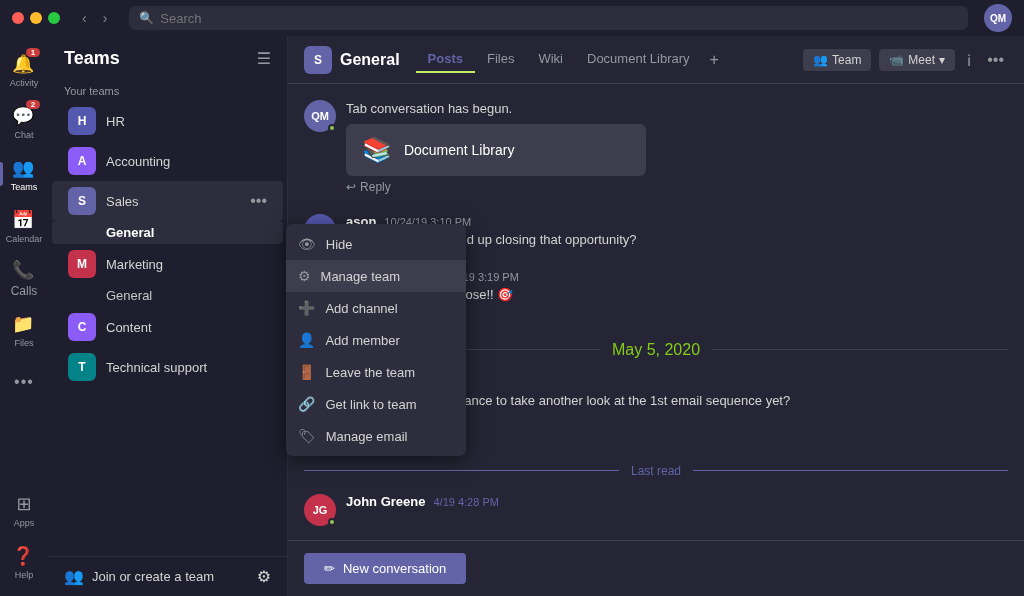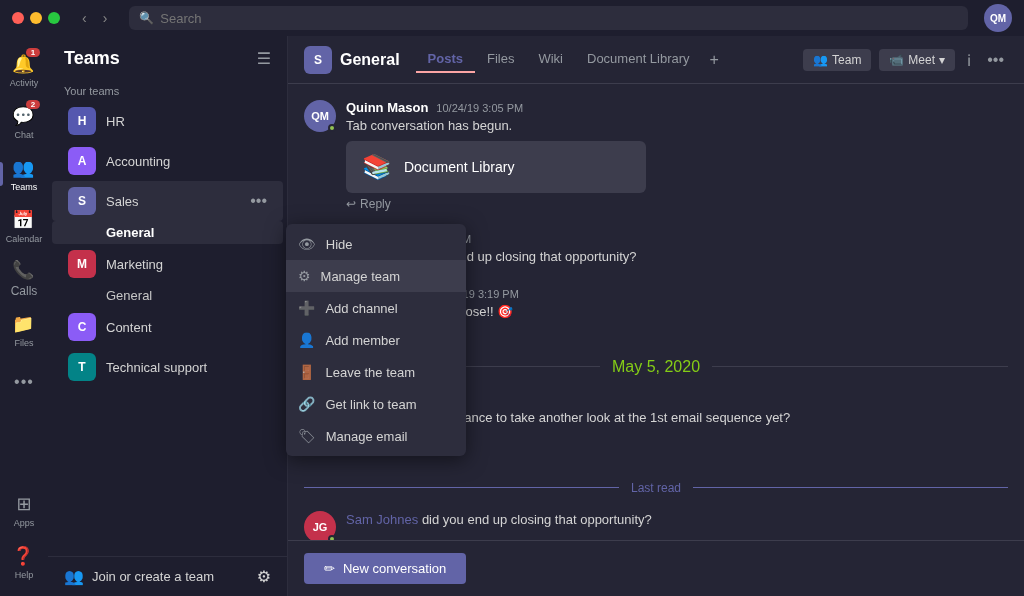--- a/index.html
+++ b/index.html
@@ -208,21 +208,21 @@
     }
     .channel-name { font-size: 16px; font-weight: 700; color: white; margin-right: 16px; }
     .channel-tabs { display: flex; gap: 0; }
     .tab {
       padding: 4px 12px;
       font-size: 13px;
       color: #9499a0;
       cursor: pointer;
       border-bottom: 2px solid transparent;
     }
-    .tab.active { color: #6264a7; border-bottom: 2px solid #fca5a5; font-weight: 600; }
+    .tab.active { color: #6264a7; border-bottom: 2px solid #bef264; font-weight: 600; }
     .tab-add { color: #9499a0; padding: 4px 8px; cursor: pointer; }
     .header-actions { margin-left: auto; display: flex; align-items: center; gap: 8px; }
     .header-btn {
       display: flex; align-items: center; gap: 4px;
       background: #3d3d4d; border: none; border-radius: 4px;
       color: #d4d4d4; font-size: 12px; padding: 4px 10px;
       cursor: pointer;
     }
     .header-icon-btn {
       background: none; border: none;
@@ -504,24 +504,20 @@
 
     <div class="messages-container">
 
       <div class="message-group">
         <div class="message-row">
           <div class="msg-avatar" style="background:#6264a7;">
             <span>QM</span>
             <div class="online-dot"></div>
           </div>
           <div class="msg-content">
-            <div class="msg-header">
-              <span class="msg-author">Quinn Mason</span>
-              <span class="msg-time">10/24/19 3:05 PM</span>
-            </div>
             <div class="msg-text">Tab conversation has begun.</div>
             <div class="doc-lib-card">
               <span class="doc-lib-icon">📚</span>
               <span class="doc-lib-name">Document Library</span>
             </div>
             <button class="reply-btn">
               <span>↩</span>
               <span>Reply</span>
             </button>
           </div>
@@ -590,24 +586,23 @@
         <div class="last-read-line"></div>
       </div>
 
       <div class="message-group">
         <div class="message-row">
           <div class="msg-avatar" style="background:#c4314b;">
             <span>JG</span>
             <div class="online-dot"></div>
           </div>
           <div class="msg-content">
-            <div class="msg-text">
-              <span class="msg-mention">Sam Johnes</span>
-              <span> </span>
-              <span>did you end up closing that opportunity?</span>
+            <div class="msg-header">
+              <span class="msg-author">John Greene</span>
+              <span class="msg-time" style="color:#6264a7;">4/19 4:28 PM</span>
             </div>
 
           </div>
         </div>
       </div>
 
     </div>
 
     <div class="chat-footer">
       <button class="new-conversation-btn">

